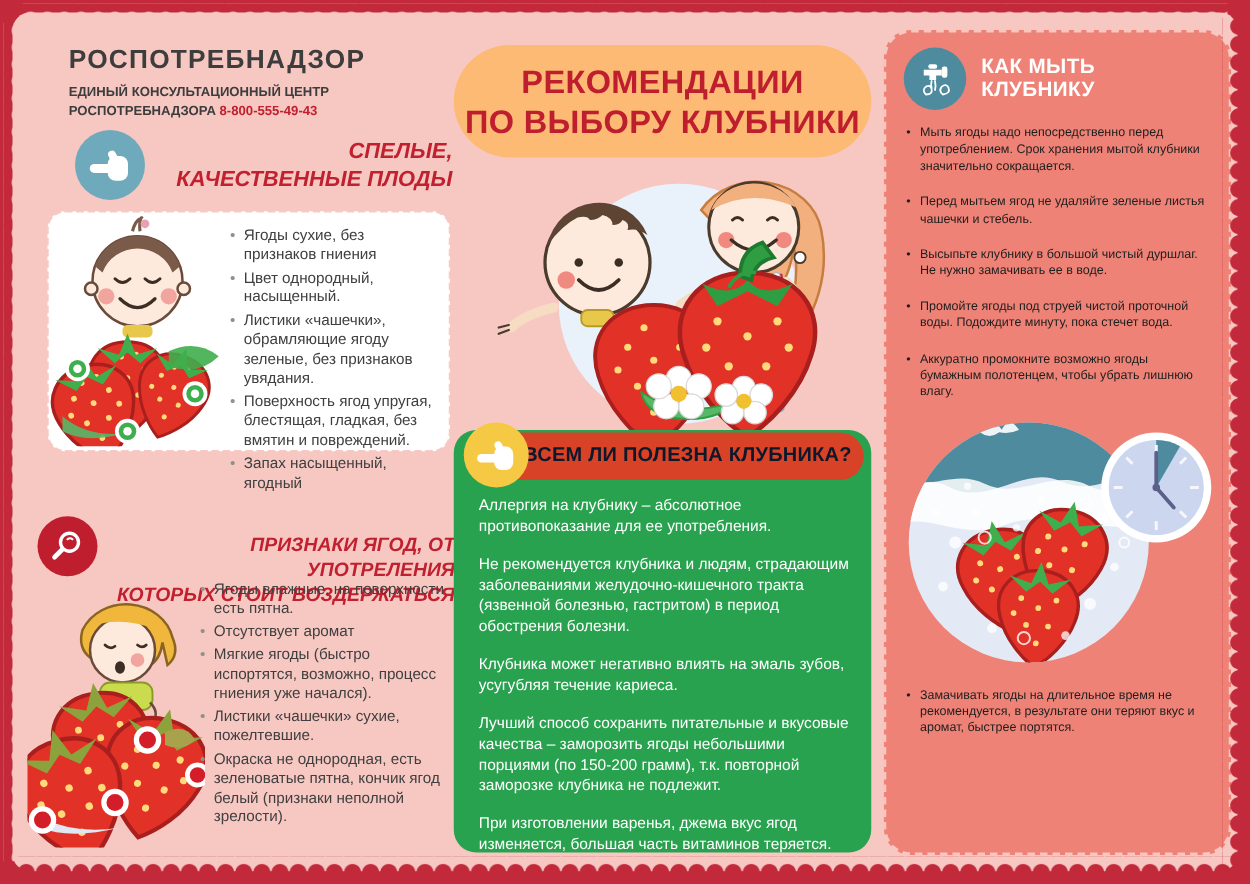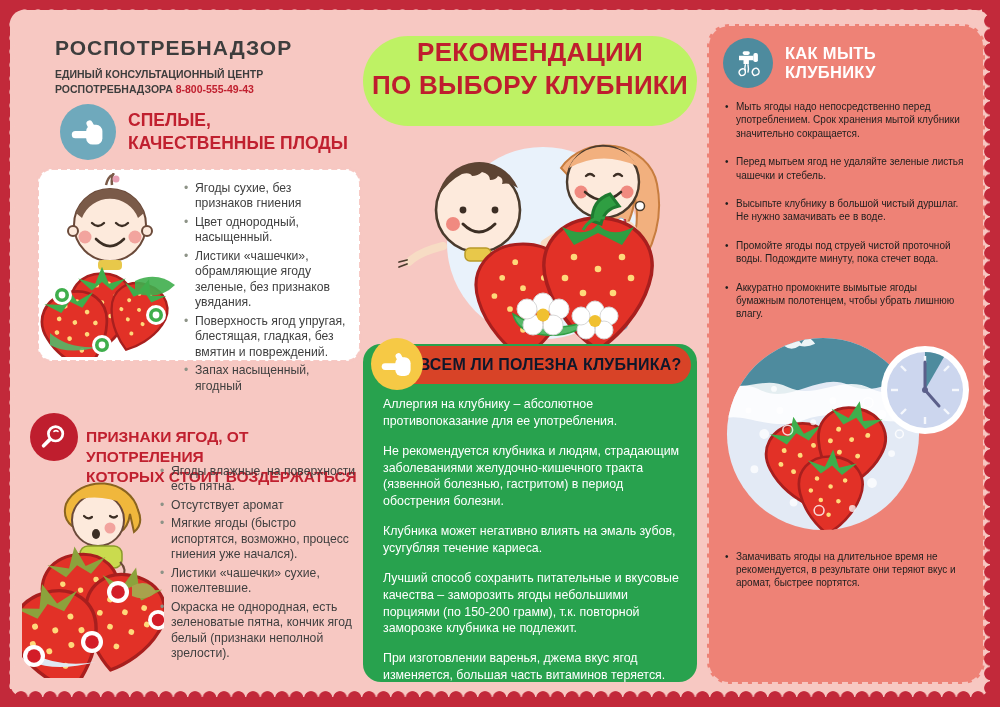--- a/index.html
+++ b/index.html
@@ -21,33 +21,33 @@
     background:radial-gradient(circle at 13px 7px,#c2293a 6.4px,rgba(0,0,0,0) 7.2px);
     background-size:13px 14.5px;background-repeat:repeat-y;}
 
   
   .logo{position:absolute;left:55px;top:36px;width:300px;color:#3d3d3d;}
   .logo-title{font-size:21px;font-weight:bold;letter-spacing:1px;}
   .logo-sub{margin-top:7px;font-size:10.5px;font-weight:bold;line-height:1.4;}
   .phone{color:#c0202f;}
 
   
-  .title-pill{position:absolute;left:363px;top:36px;width:334px;height:90px;background:#bef264;
-    border-radius:46px;display:flex;flex-direction:column;align-items:center;z-index:2;}
+  .title-pill{position:absolute;left:363px;top:36px;width:334px;height:90px;background:#fdba74;
+    border-radius:46px;display:flex;flex-direction:column;justify-content:center;align-items:center;z-index:2;}
   .title-pill div{color:#bf1e2e;font-weight:bold;font-size:26px;line-height:1.25;letter-spacing:.3px;}
 
   
   .sec1-head{position:absolute;left:60px;top:104px;width:302px;display:flex;align-items:center;gap:12px;}
   .sec2-head{position:absolute;left:30px;top:386px;width:334px;display:flex;align-items:center;gap:8px;}
   .icon-circle{border-radius:50%;flex:0 0 auto;display:flex;align-items:center;justify-content:center;}
   .c-blue{width:56px;height:56px;background:#6fa9bc;}
   .c-red{width:48px;height:48px;background:#bf1e2e;}
   .c-yellow{width:52px;height:52px;background:#f6c945;}
   .c-teal{width:50px;height:50px;background:#4e8b9e;}
-  .sec-title{color:#c0202f;font-weight:bold;text-align:left;flex:1;}
+  .sec-title{color:#c0202f;font-weight:bold;text-align:right;flex:1;font-style:italic;}
   .sec1-head .sec-title{font-size:17.5px;line-height:1.3;}
   .sec2-head .sec-title{font-size:15.5px;line-height:1.3;margin-top:41px;}
 
   
   .card{position:absolute;left:38px;top:169px;width:322px;height:192px;background:#fff;border-radius:14px;
     outline:3px dashed rgba(247,200,194,.95);outline-offset:-1px;}
   .card svg{position:absolute;left:2px;top:4px;}
   .blist{margin:0;padding:0;list-style:none;color:#3f3f3f;font-size:12.2px;line-height:1.27;}
   .card .blist{position:absolute;left:146px;top:12px;width:168px;}
   .blist li{position:relative;padding-left:11px;margin-bottom:3px;}
@@ -379,21 +379,21 @@
           <path d="M27,34 q-4,-3 -1,-7 q4,-3 6,1 q2,5 -5,6Z" fill="none" stroke="#fff" stroke-width="1.6"></path>
         </svg>
       </div>
       <div class="htxt">КАК МЫТЬ КЛУБНИКУ</div>
     </div>
     <ul class="wash-list">
       <li>Мыть ягоды надо непосредственно перед употреблением. Срок хранения мытой клубники значительно сокращается.</li>
       <li>Перед мытьем ягод не удаляйте зеленые листья чашечки и стебель.</li>
       <li>Высыпьте клубнику в большой чистый дуршлаг. Не нужно замачивать ее в воде.</li>
       <li>Промойте ягоды под струей чистой проточной воды. Подождите минуту, пока стечет вода.</li>
-      <li>Аккуратно промокните вымытые ягоды бумажным полотенцем, чтобы убрать лишнюю влагу.</li>
+      <li>Аккуратно промокните возможно ягоды бумажным полотенцем, чтобы убрать лишнюю влагу.</li>
     </ul>
     <div class="wash-ill">
       <svg class="splash" width="196" height="196" viewBox="0 0 200 200">
         <defs>
           <clipPath id="wc">
               <circle cx="100" cy="100" r="98"></circle>
             </clipPath>
           <g id="b3">
             <path d="M0,-15 C13,-15 21,-5 17,7 C14,17 6,25 0,29 C-6,25 -14,17 -17,7 C-21,-5 -13,-15 0,-15Z" fill="#e23127" stroke="#a81f1e" stroke-width="1.5"></path>
             <g fill="#ffd97a">

